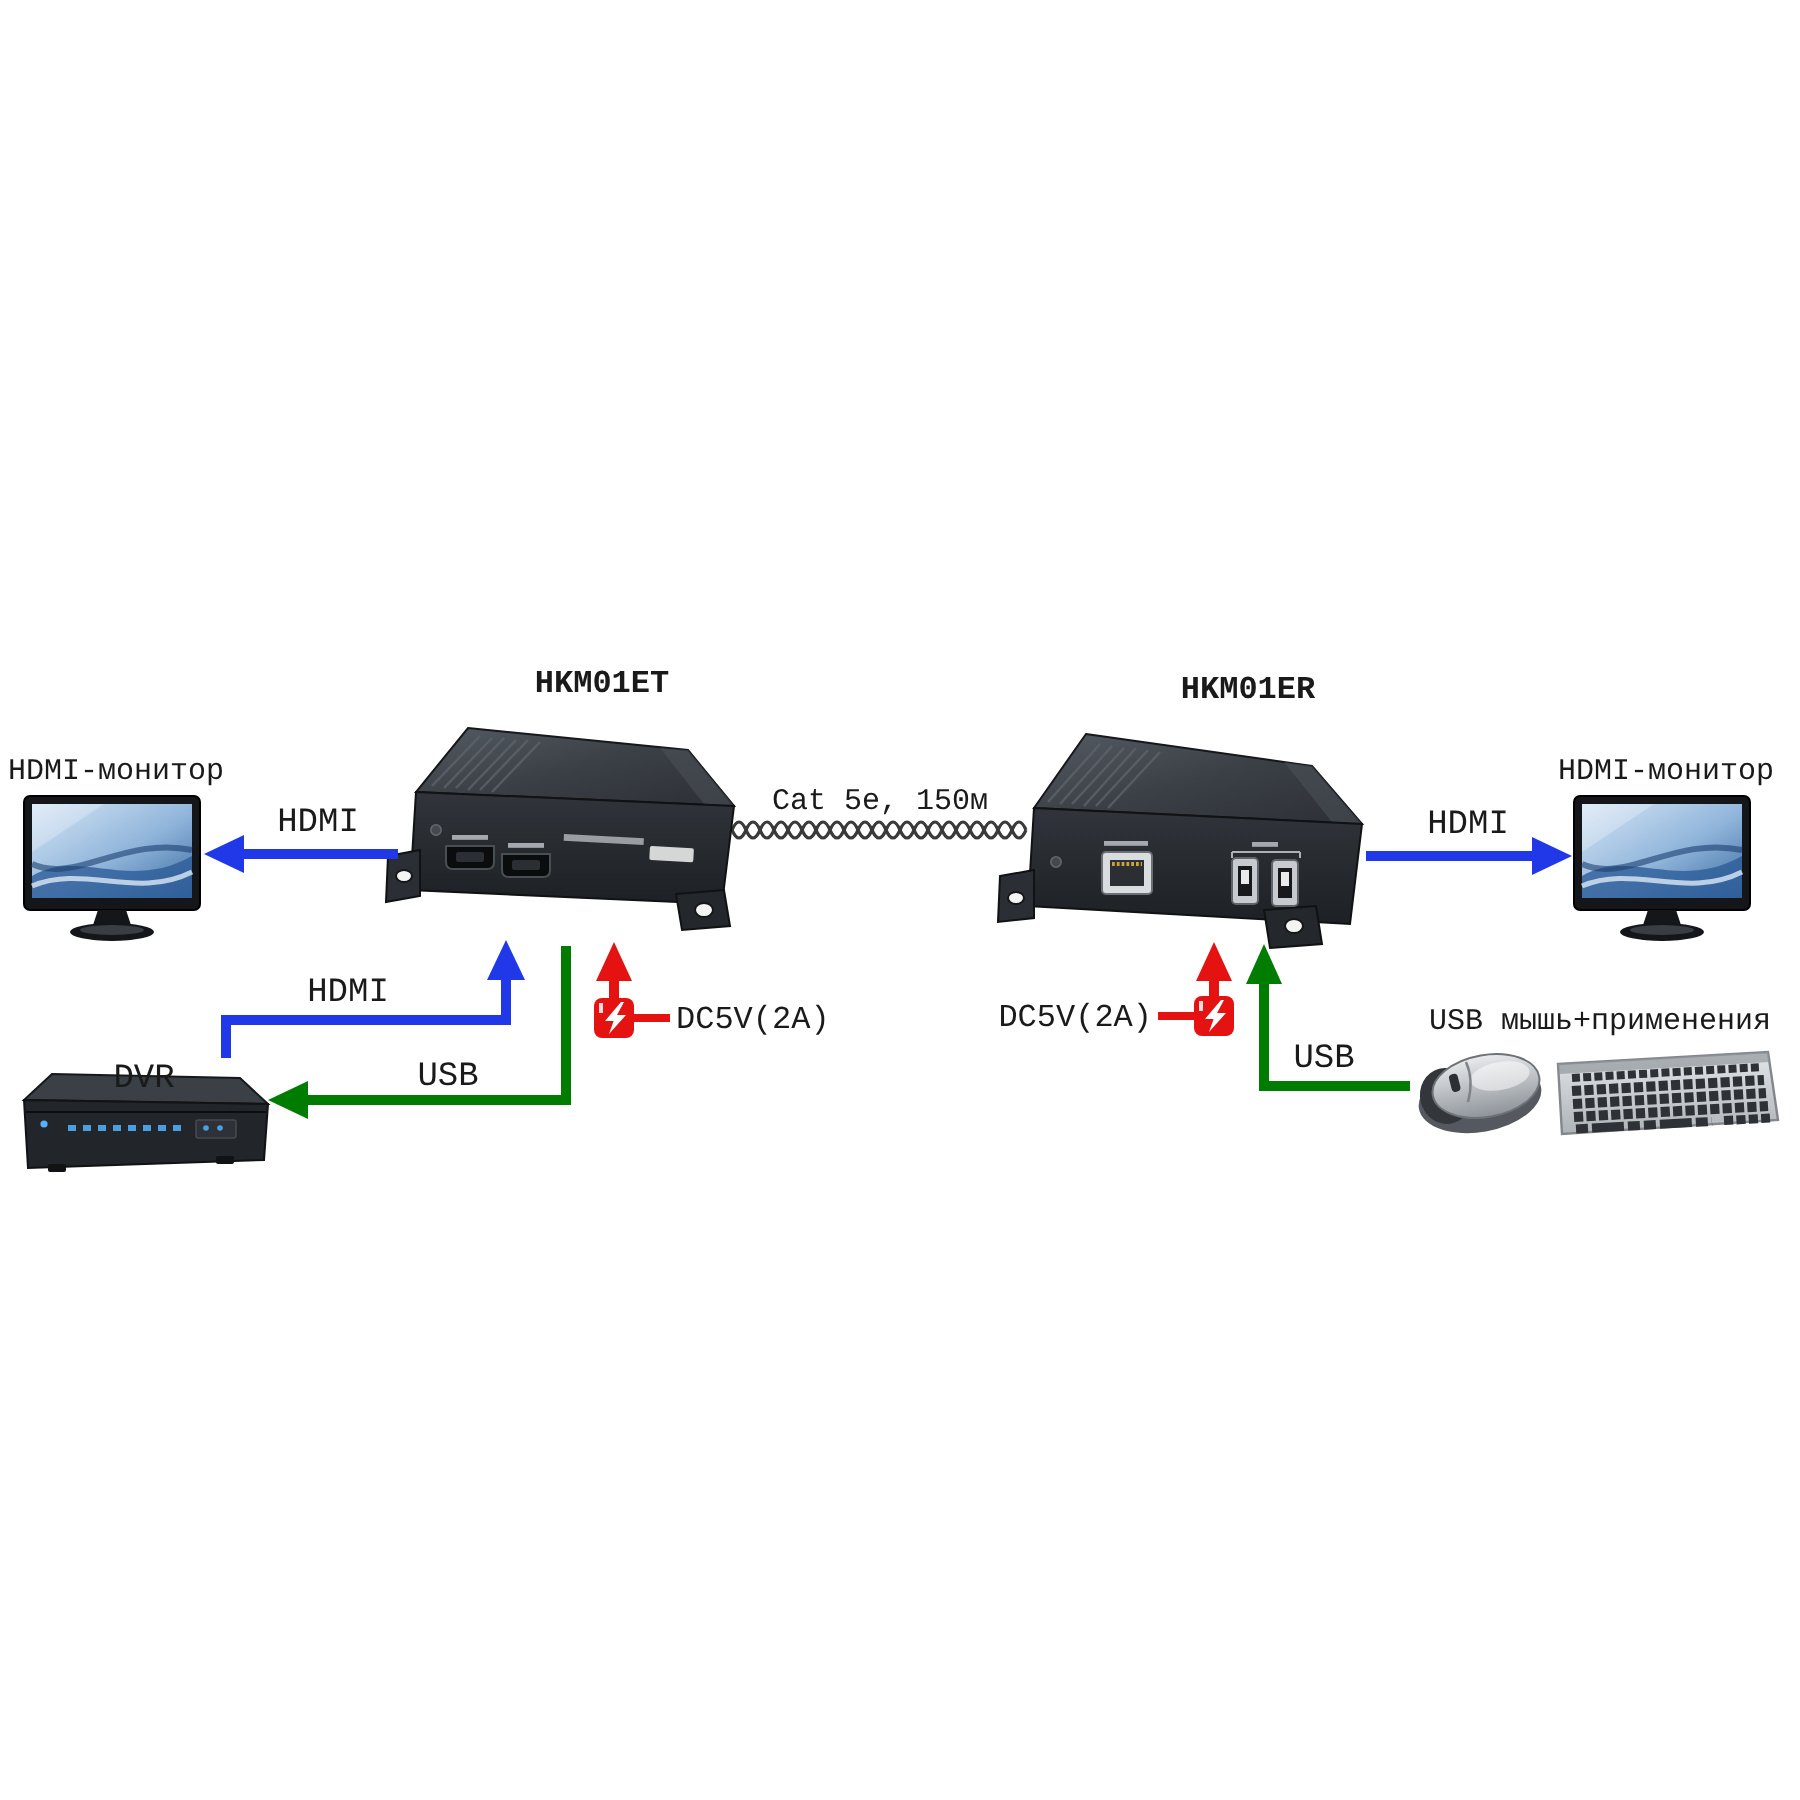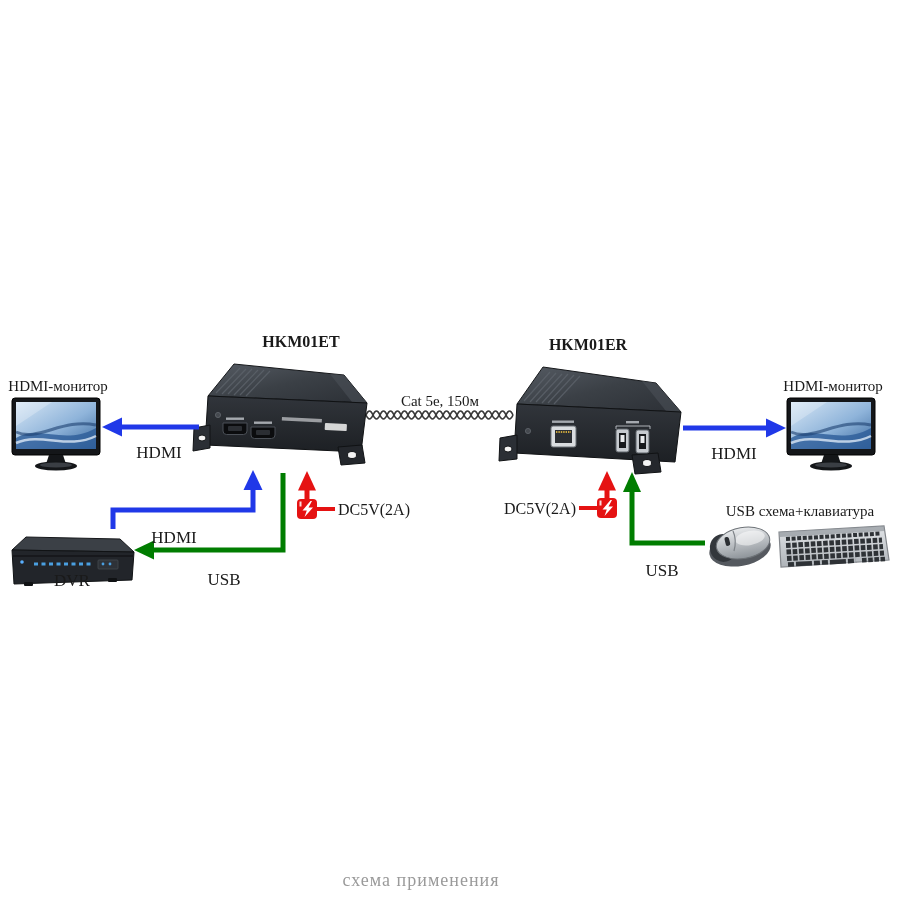--- a/index.html
+++ b/index.html
@@ -1,22 +1,22 @@
 <!DOCTYPE html>
 <html><head>
 <meta charset="utf-8">
 <style>
   html,body{margin:0;padding:0;background:#fff;}
   #canvas{position:relative;width:900px;height:900px;background:#ffffff;overflow:hidden;
-          font-family:Liberation Serif, serif;}
+          font-family:Liberation Mono, monospace;}
   #scene{position:absolute;left:0;top:0;}
   .lbl{position:absolute;white-space:nowrap;color:#1a1a1a;font-size:15px;
        transform:translate(-50%,-50%);}
   .lbl.bold{font-weight:bold;font-size:16px;}
-  .lbl.big{font-size:17px;margin-top:41px;}
+  .lbl.big{font-size:17px;}
   .lbl.left-align{transform:translate(0,-50%);}
   .lbl.right-align{transform:translate(-100%,-50%);}
   .caption{position:absolute;white-space:nowrap;color:#9a9a9a;font-size:18px;
            letter-spacing:1px;transform:translate(-50%,-50%);}
 </style>
 </head>
 <body>
 
 <div id="canvas">
 
@@ -204,35 +204,34 @@
     <polygon points="623,492 641,492 632,472" fill="#007d00"></polygon>
   </g>
 
   <g>
     <line x1="683" y1="428" x2="767" y2="428" stroke-width="5" stroke="#2038e8"></line>
     <polygon points="766,418.5 766,437.5 786,428" fill="#2038e8"></polygon>
   </g>
 </svg>
 
 <div class="lbl bold" style="left:301px;top:342px;">HKM01ET</div>
-<div class="lbl bold" style="left:588px;top:345px;">HKM01ER</div>
+<div class="lbl bold" style="left:624px;top:345px;">HKM01ER</div>
 
 <div class="lbl" style="left:58px;top:386px;">HDMI-монитор</div>
 <div class="lbl" style="left:833px;top:386px;">HDMI-монитор</div>
 
 <div class="lbl big" style="left:72px;top:540px;">DVR</div>
-<div class="lbl" style="left:800px;top:511px;">USB схема+клавиатура</div>
+<div class="lbl" style="left:800px;top:511px;">USB мышь+применения</div>
 
 <div class="lbl" style="left:440px;top:401px;">Cat 5e, 150м</div>
 
 <div class="lbl big" style="left:159px;top:412px;">HDMI</div>
 <div class="lbl big" style="left:174px;top:497px;">HDMI</div>
 <div class="lbl big" style="left:224px;top:539px;">USB</div>
 
 <div class="lbl left-align" style="left:338px;top:510px;font-size:16px;">DC5V(2A)</div>
 <div class="lbl right-align" style="left:576px;top:509px;font-size:16px;">DC5V(2A)</div>
 
 <div class="lbl big" style="left:734px;top:413px;">HDMI</div>
 <div class="lbl big" style="left:662px;top:530px;">USB</div>
 
-<div class="caption" style="left:421px;top:880px;">схема применения</div>
 
 </div>
 
 </body></html>

